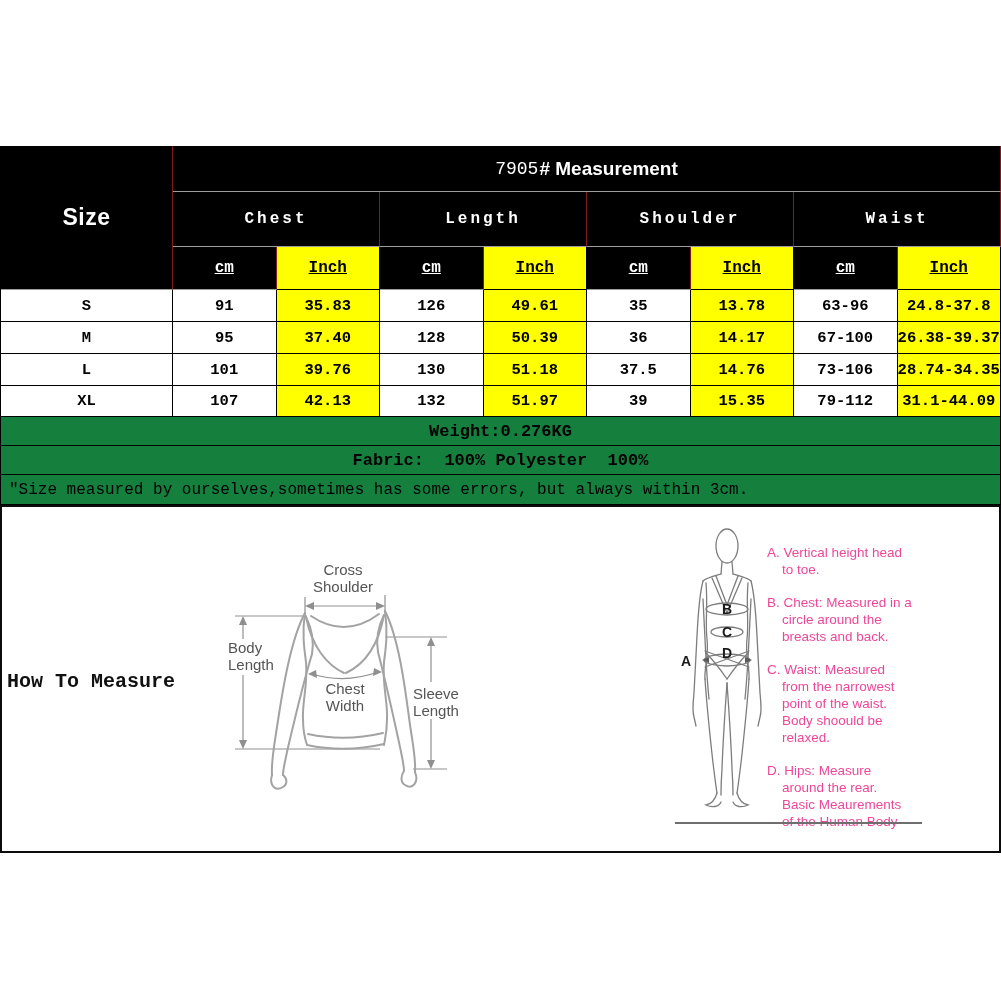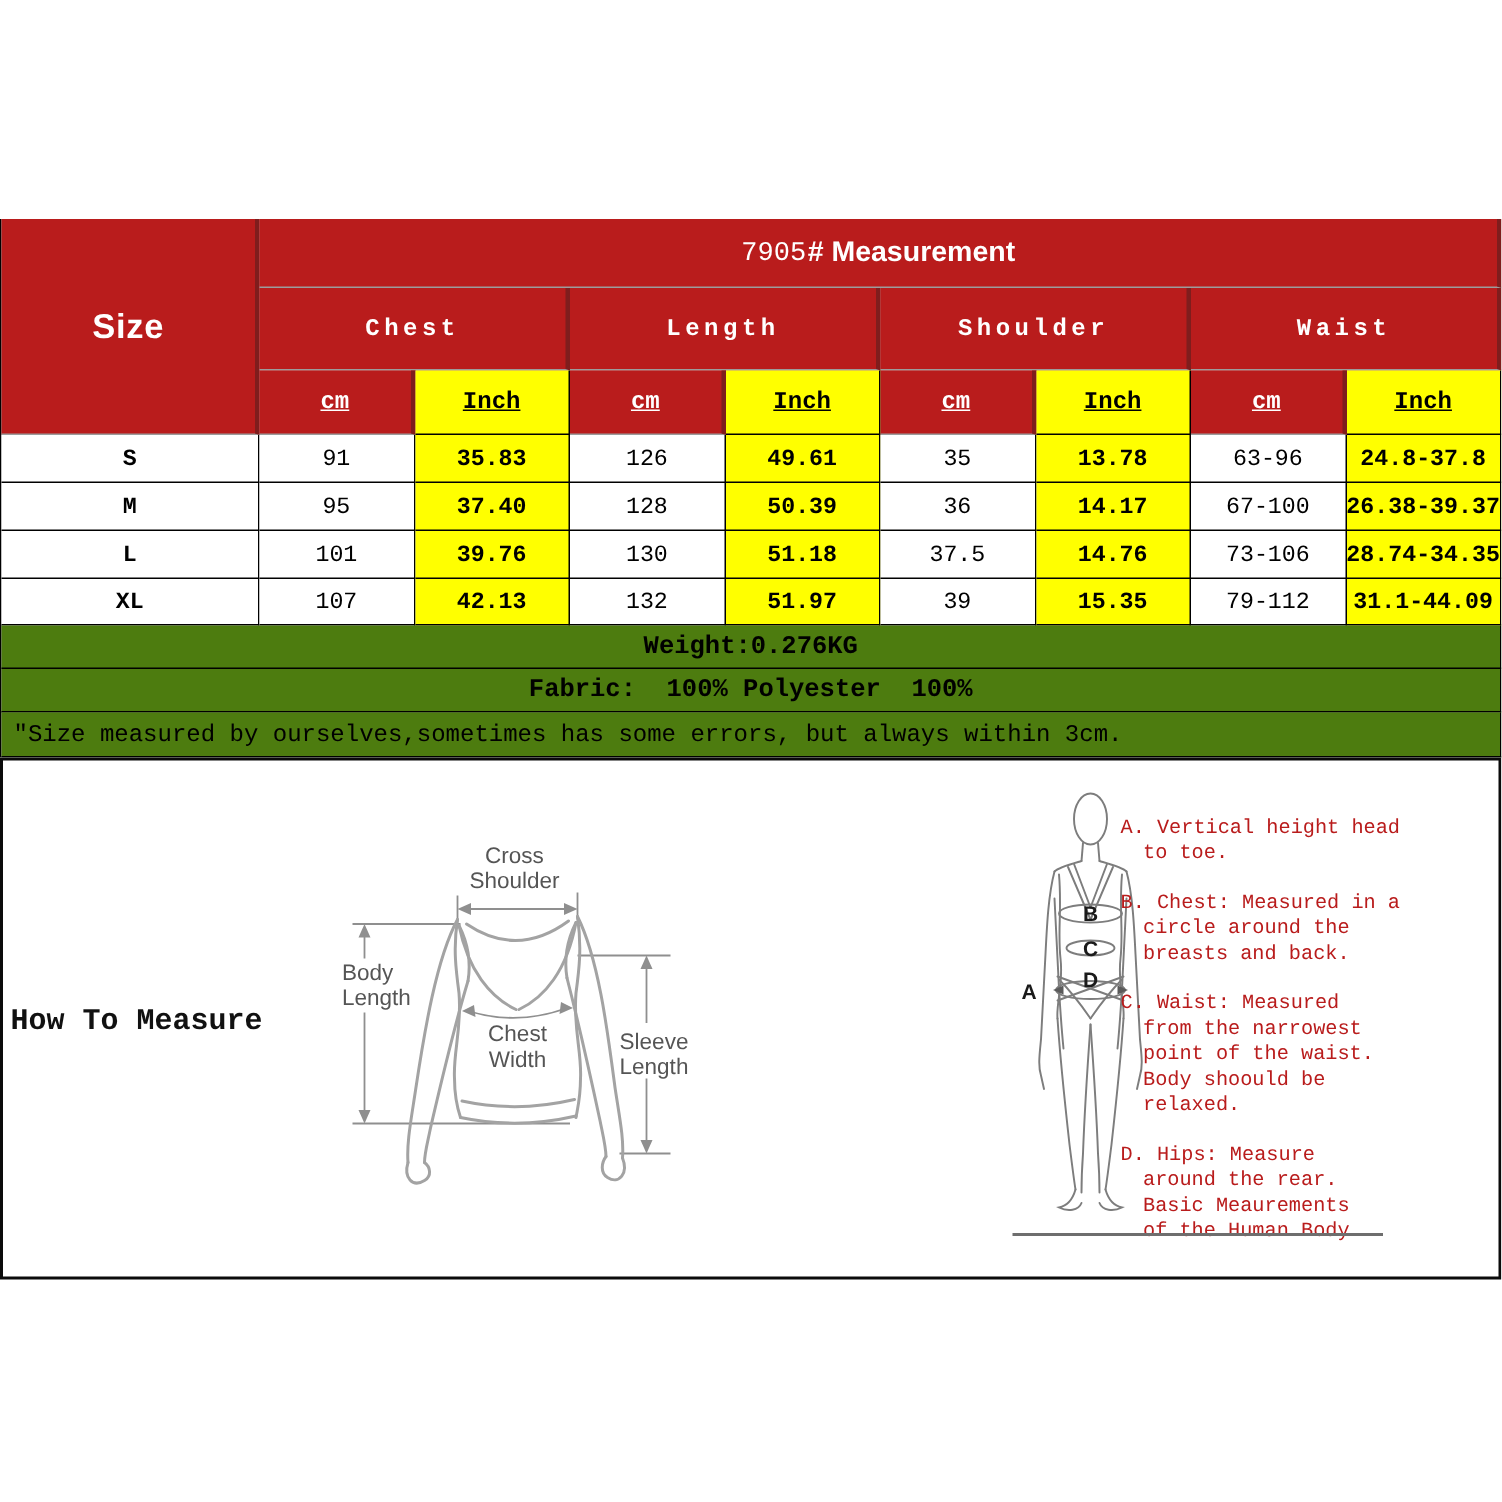--- a/index.html
+++ b/index.html
@@ -5,45 +5,45 @@
   html,body{margin:0;padding:0;background:#ffffff;}
   .stage{position:relative;width:1001px;height:1001px;background:#ffffff;overflow:hidden;
          font-family:"Liberation Sans",sans-serif;}
 
   
   .chart-grid{position:absolute;left:0;top:146px;width:1001px;height:359px;
     display:grid;grid-template-columns:172px repeat(8,1fr);
     grid-template-rows:46px 55px 43px 32px 32px 32px 31px 29px 29px 30px;
     border-left:1px solid #000;box-sizing:border-box;}
   .cell{display:flex;align-items:center;justify-content:center;box-sizing:border-box;overflow:hidden;}
-  .dark{background:#b91c1c;color:#ffffff;border-right:3px solid #7f1d1d;border-bottom:1px solid #9c9c9c;justify-content:center;}
+  .dark{background:#000000;color:#ffffff;border-right:1px solid #7f1d1d;border-bottom:1px solid #9c9c9c;justify-content:center;}
   .yel{background:#ffff00;color:#000;border-right:1px solid #000;border-bottom:1px solid #000;}
   .wht{background:#ffffff;color:#000;border-right:1px solid #000;border-bottom:1px solid #000;}
   .size-cell{grid-row:1/span 3;grid-column:1;font-weight:bold;font-size:23px;letter-spacing:.5px;}
   .title-cell{grid-row:1;grid-column:2/span 8;font-size:19px;font-weight:bold;}
   .title-model{font-family:"Liberation Mono",monospace;font-weight:500;font-size:18px;margin-right:1px;}
   .grp{grid-row:2;font-family:"Liberation Mono",monospace;font-weight:bold;font-size:16px;letter-spacing:3px;}
   .unit{grid-row:3;font-family:"Liberation Mono",monospace;font-weight:bold;font-size:16px;text-decoration:underline;}
-  .dc{font-family:"Liberation Mono",monospace;font-size:15.5px;font-weight:400;}
+  .dc{font-family:"Liberation Mono",monospace;font-size:15.5px;font-weight:700;}
   .dc.b{font-weight:800;}
-  .fullrow{grid-column:1/span 9;background:#4d7c0f;color:#000;border-bottom:1px solid #000;border-right:1px solid #000;
+  .fullrow{grid-column:1/span 9;background:#15803d;color:#000;border-bottom:1px solid #000;border-right:1px solid #000;
     font-family:"Liberation Mono",monospace;font-weight:600;font-size:17px;white-space:pre;}
   .noterow{justify-content:flex-start;padding-left:8px;font-size:16px;font-weight:500;}
 
   
   .howto-box{position:absolute;left:0;top:505px;width:1001px;height:348px;background:#fff;
     border:2px solid #0b0b0b;box-sizing:border-box;}
   .howto-title{position:absolute;left:5px;top:163px;font-family:Liberation Mono, monospace;
     font-weight:700;font-size:20px;color:#111;white-space:pre;}
   .garment-svg{position:absolute;left:193px;top:40px;}
   .figure-svg{position:absolute;left:666px;top:14px;}
   .sketch-label{font-family:"Liberation Sans",sans-serif;font-size:15px;fill:#555;}
   .marker-letter{font-family:"Liberation Sans",sans-serif;font-size:14px;font-weight:bold;fill:#1a1a1a;}
-  .notes-block{position:absolute;left:745px;top:21px;width:210px;color:#b91c1c;
-    font-family:Liberation Mono, monospace;font-size:13.5px;line-height:17px;}
+  .notes-block{position:absolute;left:765px;top:21px;width:210px;color:#ec4899;
+    font-family:Liberation Sans, sans-serif;font-size:13.5px;line-height:17px;}
   .notes-block p{margin:0 0 16px 0;}
   .ln{white-space:nowrap;}
   .ln.cont{padding-left:15px;}
   .figure-underline{position:absolute;left:673px;top:315px;width:247px;border-top:2px solid #6e6e6e;}
 </style>
 </head>
 <body>
 
 <div class="stage">
 

